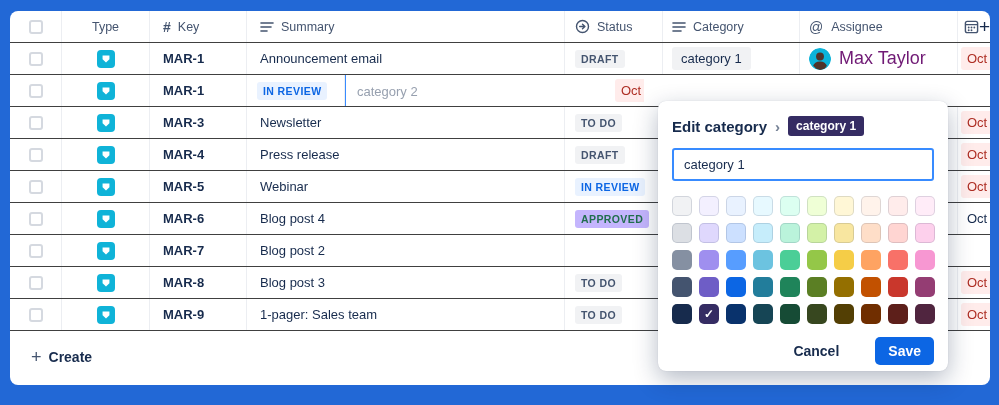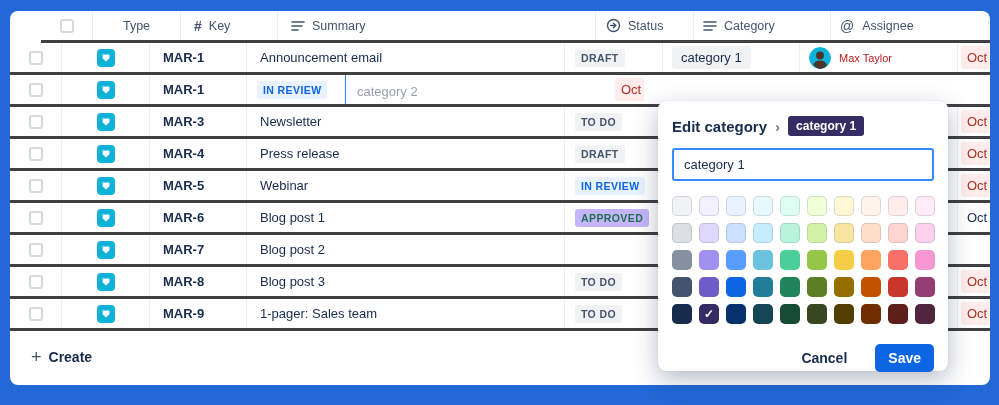--- a/index.html
+++ b/index.html
@@ -1,22 +1,22 @@
 <!DOCTYPE html>
 <html><head>
 <meta charset="utf-8">
 <style>
   * { margin:0; padding:0; box-sizing:border-box; }
   body { font-family:"Liberation Sans", sans-serif; }
   .stage { position:relative; width:999px; height:405px; background:#2268D6; overflow:hidden; }
   .sheet { position:absolute; left:10px; top:11px; width:980px; height:374px; background:#fff; border-radius:8px; overflow:hidden; }
 
   .thead, .tr { display:flex; height:32px; }
-  .thead { border-bottom:3px solid #404040;margin-left:31px; }
-  .tr { border-bottom:3px solid #404040; }
+  .thead { border-bottom:1px solid #404040; }
+  .tr { border-bottom:1px solid #404040; }
   .td, .th { display:flex; align-items:center; border-right:1px solid #eceef2; overflow:hidden; flex:none; }
   .th { color:#44546F; font-size:12.5px; font-weight:500; gap:7px; }
   .c-check { width:52px; justify-content:center; }
   .c-type  { width:88px; justify-content:center; }
   .c-key   { width:97px; padding-left:13px; }
   .c-sum   { width:318px; padding-left:13px; }
   .c-status{ width:98px; padding-left:10px; }
   .c-cat   { width:137px; padding-left:9px; }
   .c-ass   { width:158px; padding-left:9px; gap:8px; }
   .c-date  { width:32px; border-right:none; padding-left:3px; }
@@ -31,21 +31,21 @@
   .sum { font-size:13px; color:#172B4D; white-space:nowrap; }
 
   .badge { font-size:10.5px; font-weight:700; letter-spacing:.4px; padding:3px 6px; border-radius:3px; white-space:nowrap; }
   .badge.gray  { background:#F1F2F4; color:#44546F; }
   .badge.blue  { background:#E9F2FF; color:#0C66E4; }
   .badge.green { background:#c4b5fd; color:#216E4E; }
 
   .tag { background:#F1F2F4; color:#172B4D; font-size:13px; padding:4px 9px; border-radius:3px; white-space:nowrap; }
 
   .avatar { width:22px; height:22px; border-radius:50%; overflow:hidden; flex:none; }
-  .aname { font-size:11px; color:#b91c1c; white-space:nowrap; }
+  .aname { font-size:18px; color:#701a75; white-space:nowrap; }
 
   .date-chip { font-size:13px; white-space:nowrap; padding:4px 6px; border-radius:3px; width:60px; }
   .date-chip.overdue { background:#FFECEB; color:#AE2E24; }
   .date-chip.normal  { color:#172B4D; }
 
   .edit-box { position:absolute; left:-1px; top:-2px; width:296px; height:36px; background:#fff;
               border:2px solid #388BFF; border-radius:2px; display:flex; align-items:center;
               padding-left:11px; font-size:13px; color:#97A0AF; z-index:3; }
 
   .create-row { display:flex; align-items:center; gap:7px; height:52px; padding-left:21px;
@@ -58,21 +58,21 @@
   .popup-head { display:flex; align-items:center; gap:8px; }
   .popup-title { font-size:15px; font-weight:700; color:#172B4D; }
   .popup-chevron { color:#758195; font-size:15px; font-weight:700; }
   .popup-badge { color:#fff; font-size:12px; font-weight:700; padding:3px 8px; border-radius:3px; }
   .popup-input { margin-top:12px; width:262px; height:33px; border:2px solid #388BFF; border-radius:3px;
                  font-family:"Liberation Sans",sans-serif; font-size:13px; color:#172B4D; padding:0 10px; outline:none; }
   .swatch-grid { margin-top:15px; display:grid; grid-template-columns:repeat(10,20px); grid-auto-rows:20px; gap:7px; }
   .swatch { border-radius:5px; display:flex; align-items:center; justify-content:center;
             color:#fff; font-size:12px; font-weight:700; cursor:pointer; }
   .swatch.bordered { box-shadow:inset 0 0 0 1px rgba(23,43,77,.14); }
-  .popup-actions { margin-top:20px; display:flex; justify-content:flex-end; align-items:center; gap:28px; }
+  .popup-actions { margin-top:13px; display:flex; justify-content:flex-end; align-items:center; gap:36px; }
   .btn-cancel { font-size:14px; font-weight:600; color:#172B4D; background:none; border:none;
                 cursor:pointer; font-family:"Liberation Sans",sans-serif; }
   .btn-save { font-size:14px; font-weight:600; color:#fff; border:none; border-radius:5px;
               padding:6px 13px; cursor:pointer; font-family:"Liberation Sans",sans-serif; }
   .hicon { color:#44546F; display:flex; align-items:center; }
   .hash-glyph { font-size:14px; font-weight:600; color:#44546F; }
   .at-glyph { font-size:14px; font-weight:500; color:#44546F; }
   .plus-glyph { font-size:19px; font-weight:400; color:#172B4D; line-height:1; }
 </style>
 </head>
@@ -297,21 +297,21 @@
       <span class="type-badge">
         <svg width="12" height="12" viewBox="0 0 14 14">
                 <path d="M3 3h8v4.2L7 11 3 7.2z" fill="#fff"></path>
               </svg>
       </span>
     </div>
     <div class="td c-key">
             <span class="key">MAR-6</span>
           </div>
     <div class="td c-sum">
-            <span class="sum">Blog post 1</span>
+            <span class="sum">Blog post 4</span>
           </div>
     <div class="td c-status">
             <span class="badge green">APPROVED</span>
           </div>
   <div class="td c-cat"></div>
           <div class="td c-ass"></div>
           <div class="td c-date">
             <span class="date-chip normal">Oct 25,</span>
           </div>
         </div>

